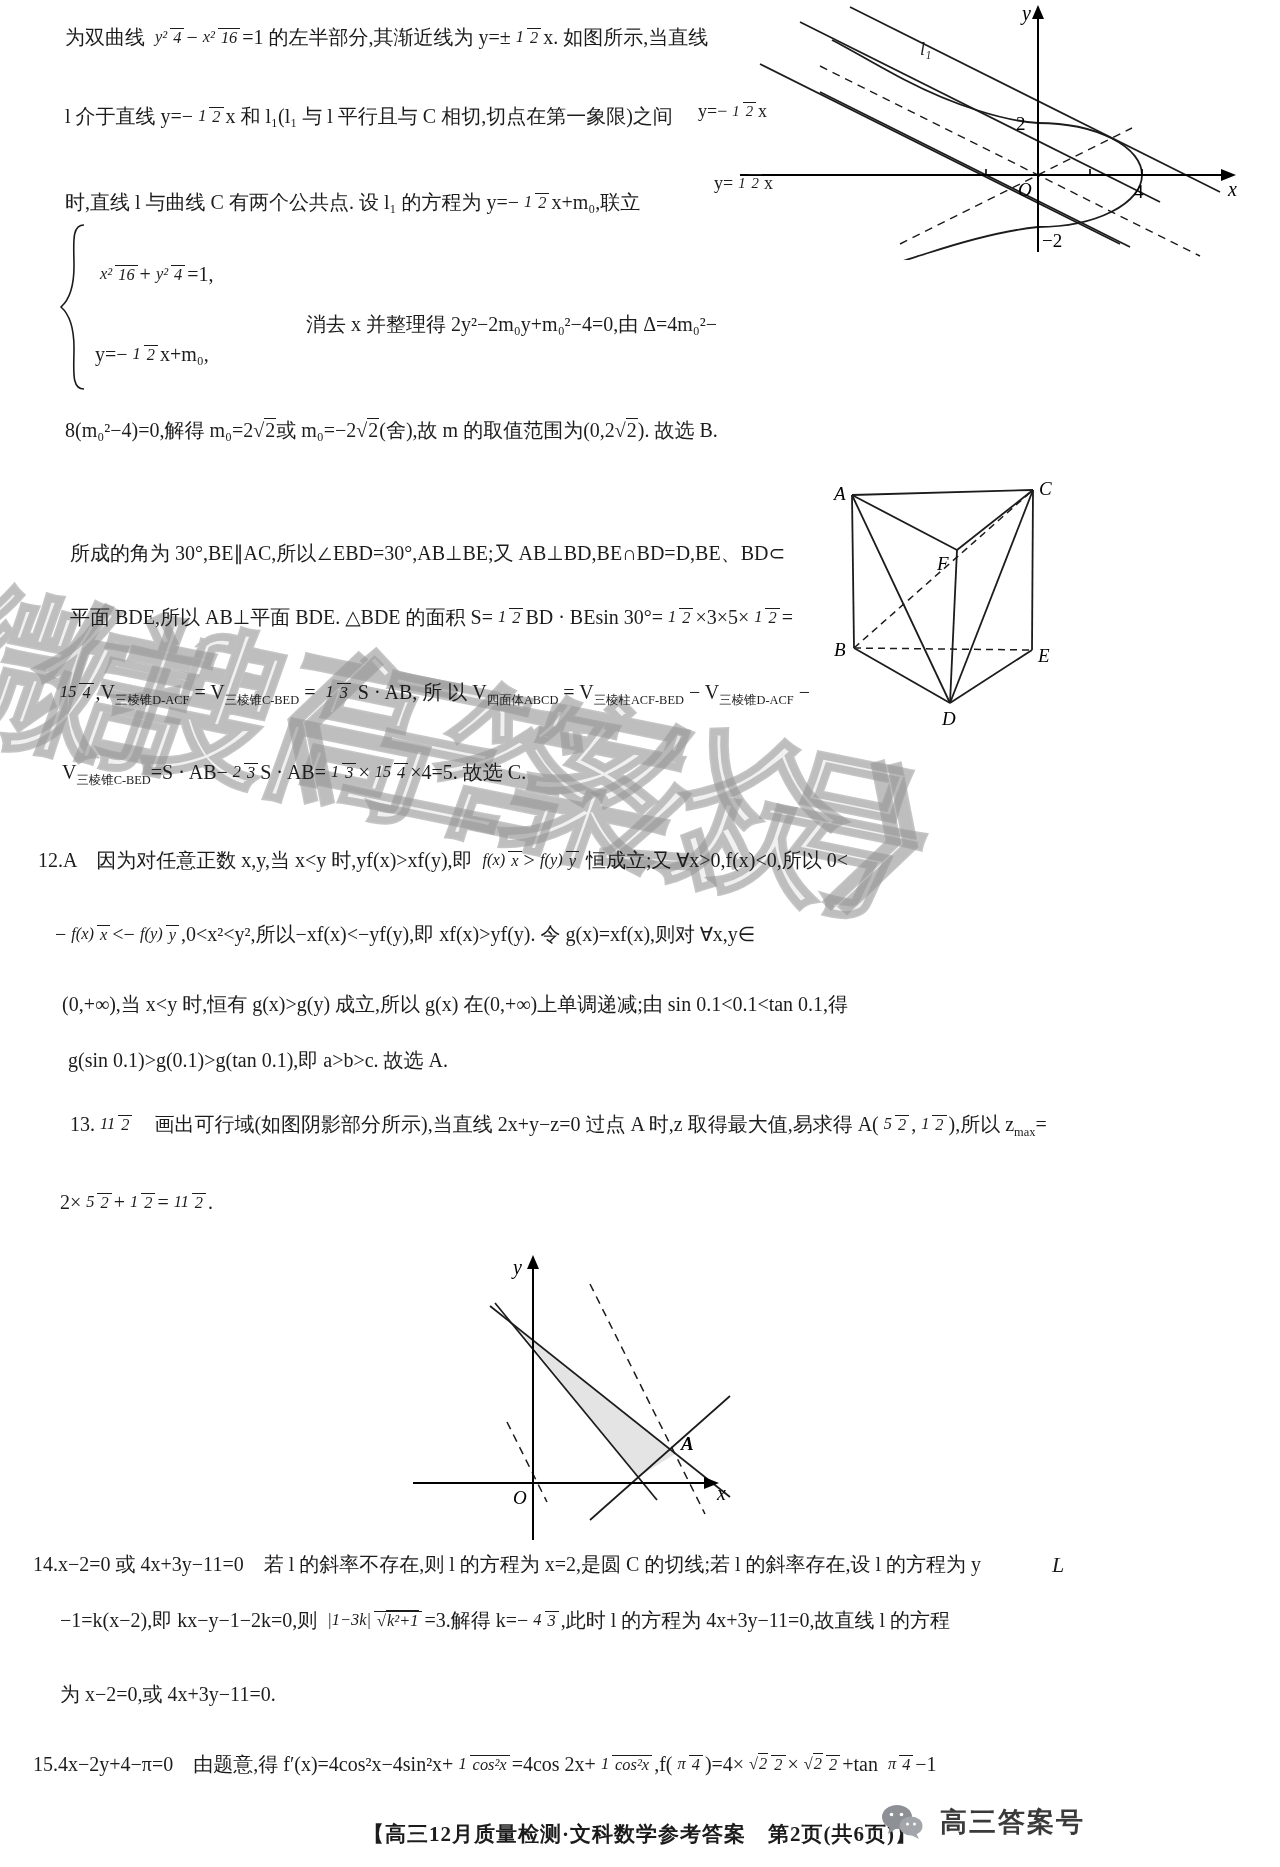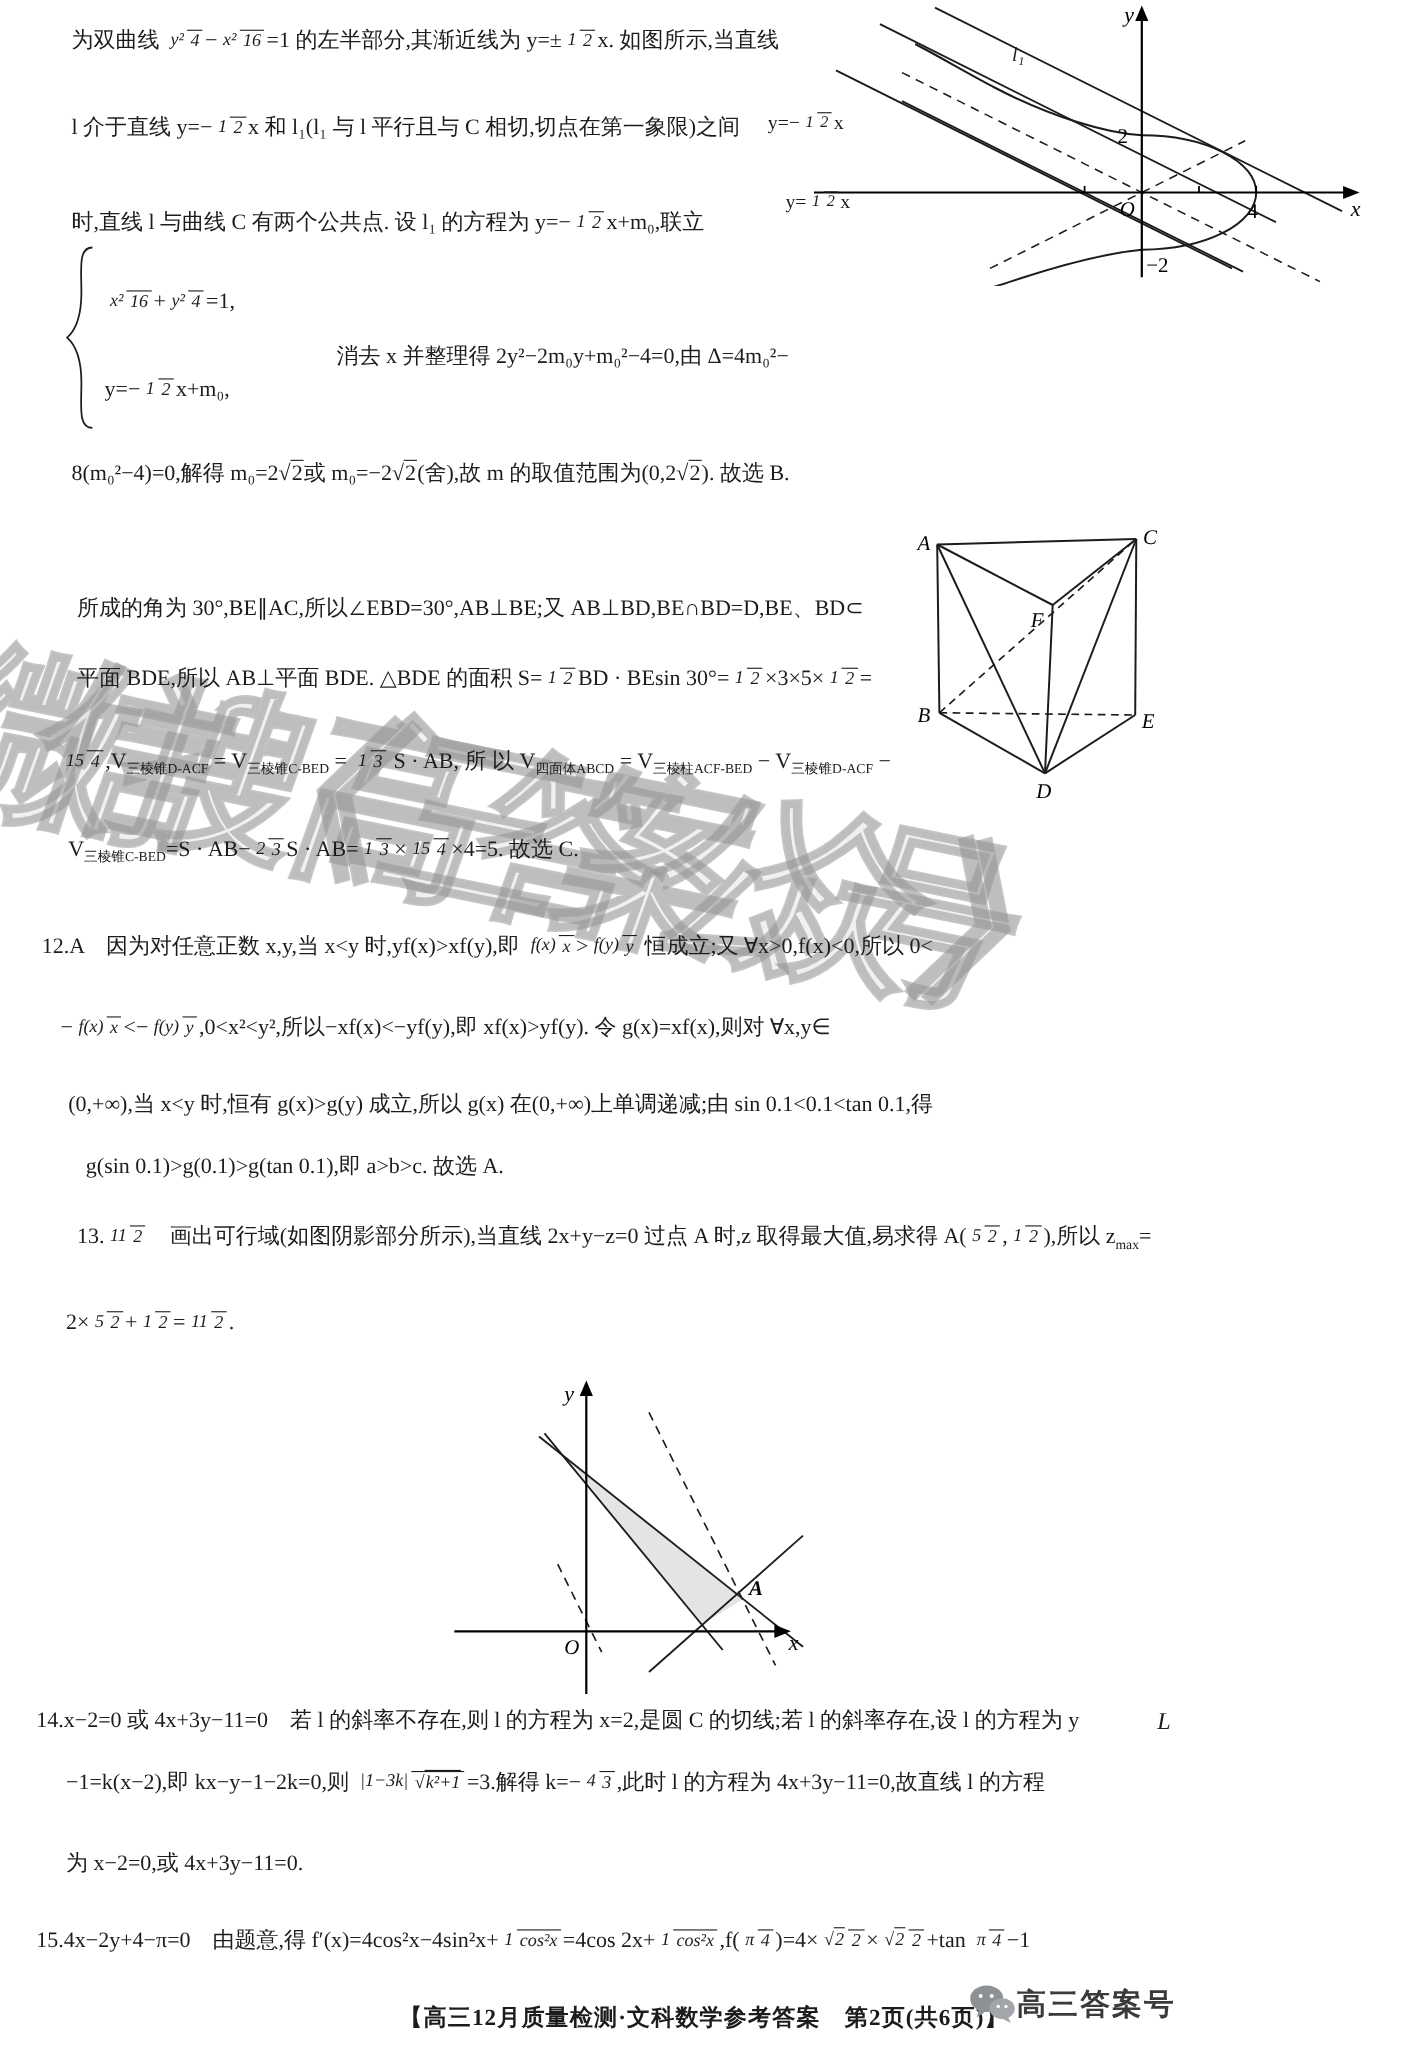--- a/index.html
+++ b/index.html
@@ -17,21 +17,21 @@
   .watermark{position:absolute;left:-15px;top:575px;width:1500px;
      font-size:168px;font-weight:bold;letter-spacing:-86px;line-height:1;
      transform:rotate(11.5deg) skewX(-8deg);transform-origin:0 0;
      color:rgba(170,170,170,0.18);-webkit-text-stroke:3px rgba(150,150,150,0.55);
      z-index:0;pointer-events:none;}
   .content{position:absolute;inset:0;z-index:1;}
   .fig{position:absolute;}
   svg text{font-family:"Liberation Serif",serif;}
   .footer{position:absolute;left:0;right:0;top:1820px;text-align:center;
           font-size:21px;font-weight:bold;letter-spacing:1px;}
-  .badge{position:absolute;left:880px;top:1803px;display:flex;align-items:center;gap:0;}
+  .badge{position:absolute;left:880px;top:1803px;display:flex;align-items:center;gap:16px;}
   .badge-label{font-size:27px;font-weight:bold;color:#3a3a3a;letter-spacing:2px;
                font-family:"Liberation Sans",sans-serif;}
   .margin-letter{position:absolute;left:1052px;top:1552px;font-size:22px;font-style:italic;}
 </style>
 </head>
 <body>
 
 <div class="page">
 
   <div class="watermark">微信搜《高三答案公众号》</div>
@@ -173,21 +173,21 @@
           <span class="fd">y</span>
         </span> 恒成立;又 ∀x&gt;0,f(x)&lt;0,所以 0&lt;</div>
     <div class="mline" style="left:55px;top:922px;">−<span class="frac">
           <span class="fn">f(x)</span>
           <span class="fd">x</span>
         </span>&lt;−<span class="frac">
           <span class="fn">f(y)</span>
           <span class="fd">y</span>
         </span>,0&lt;x²&lt;y²,所以−xf(x)&lt;−yf(y),即 xf(x)&gt;yf(y). 令 g(x)=xf(x),则对 ∀x,y∈</div>
     <div class="mline" style="left:62px;top:992px;">(0,+∞),当 x&lt;y 时,恒有 g(x)&gt;g(y) 成立,所以 g(x) 在(0,+∞)上单调递减;由 sin 0.1&lt;0.1&lt;tan 0.1,得</div>
-    <div class="mline" style="left:78px;top:1048px;">g(sin 0.1)&gt;g(0.1)&gt;g(tan 0.1),即 a&gt;b&gt;c. 故选 A.</div>
+    <div class="mline" style="left:68px;top:1048px;">g(sin 0.1)&gt;g(0.1)&gt;g(tan 0.1),即 a&gt;b&gt;c. 故选 A.</div>
 
     <div class="mline" style="left:35px;top:1112px;margin-left:35px;">13.<span class="frac">
           <span class="fn">11</span>
           <span class="fd">2</span>
         </span>　画出可行域(如图阴影部分所示),当直线 2x+y−z=0 过点 A 时,z 取得最大值,易求得 A(<span class="frac">
           <span class="fn">5</span>
           <span class="fd">2</span>
         </span>,<span class="frac">
           <span class="fn">1</span>
           <span class="fd">2</span>

